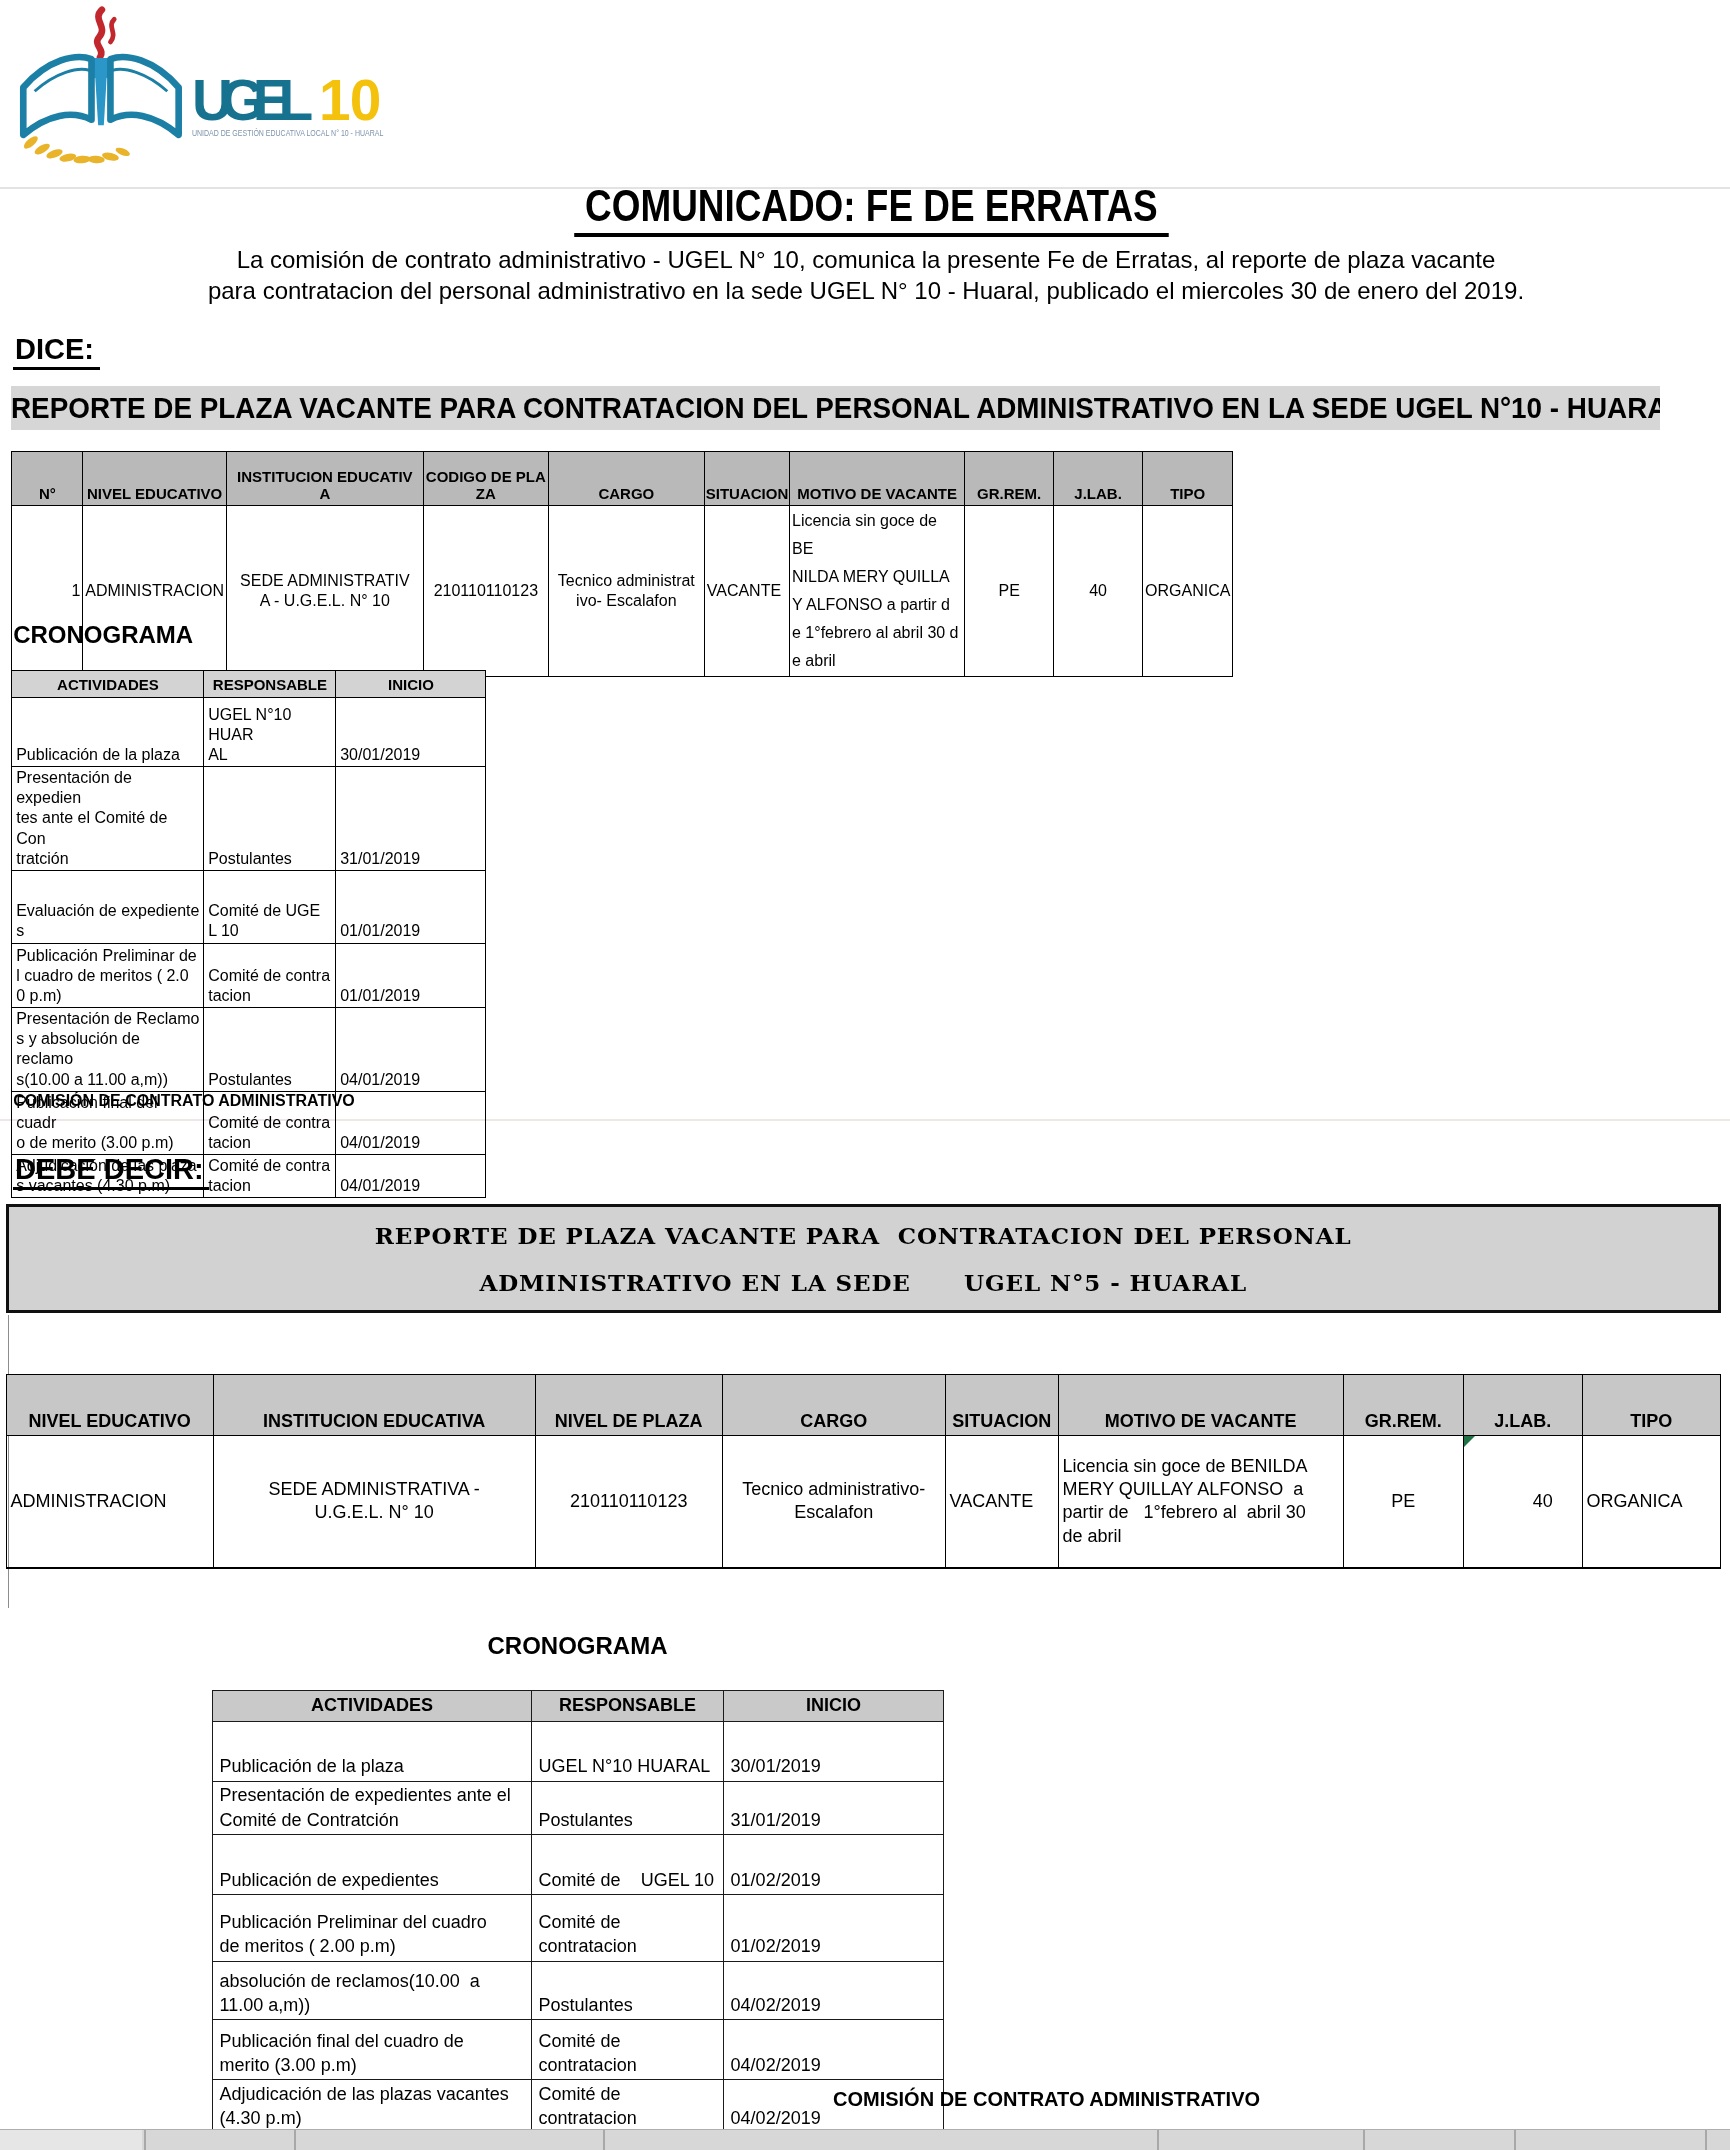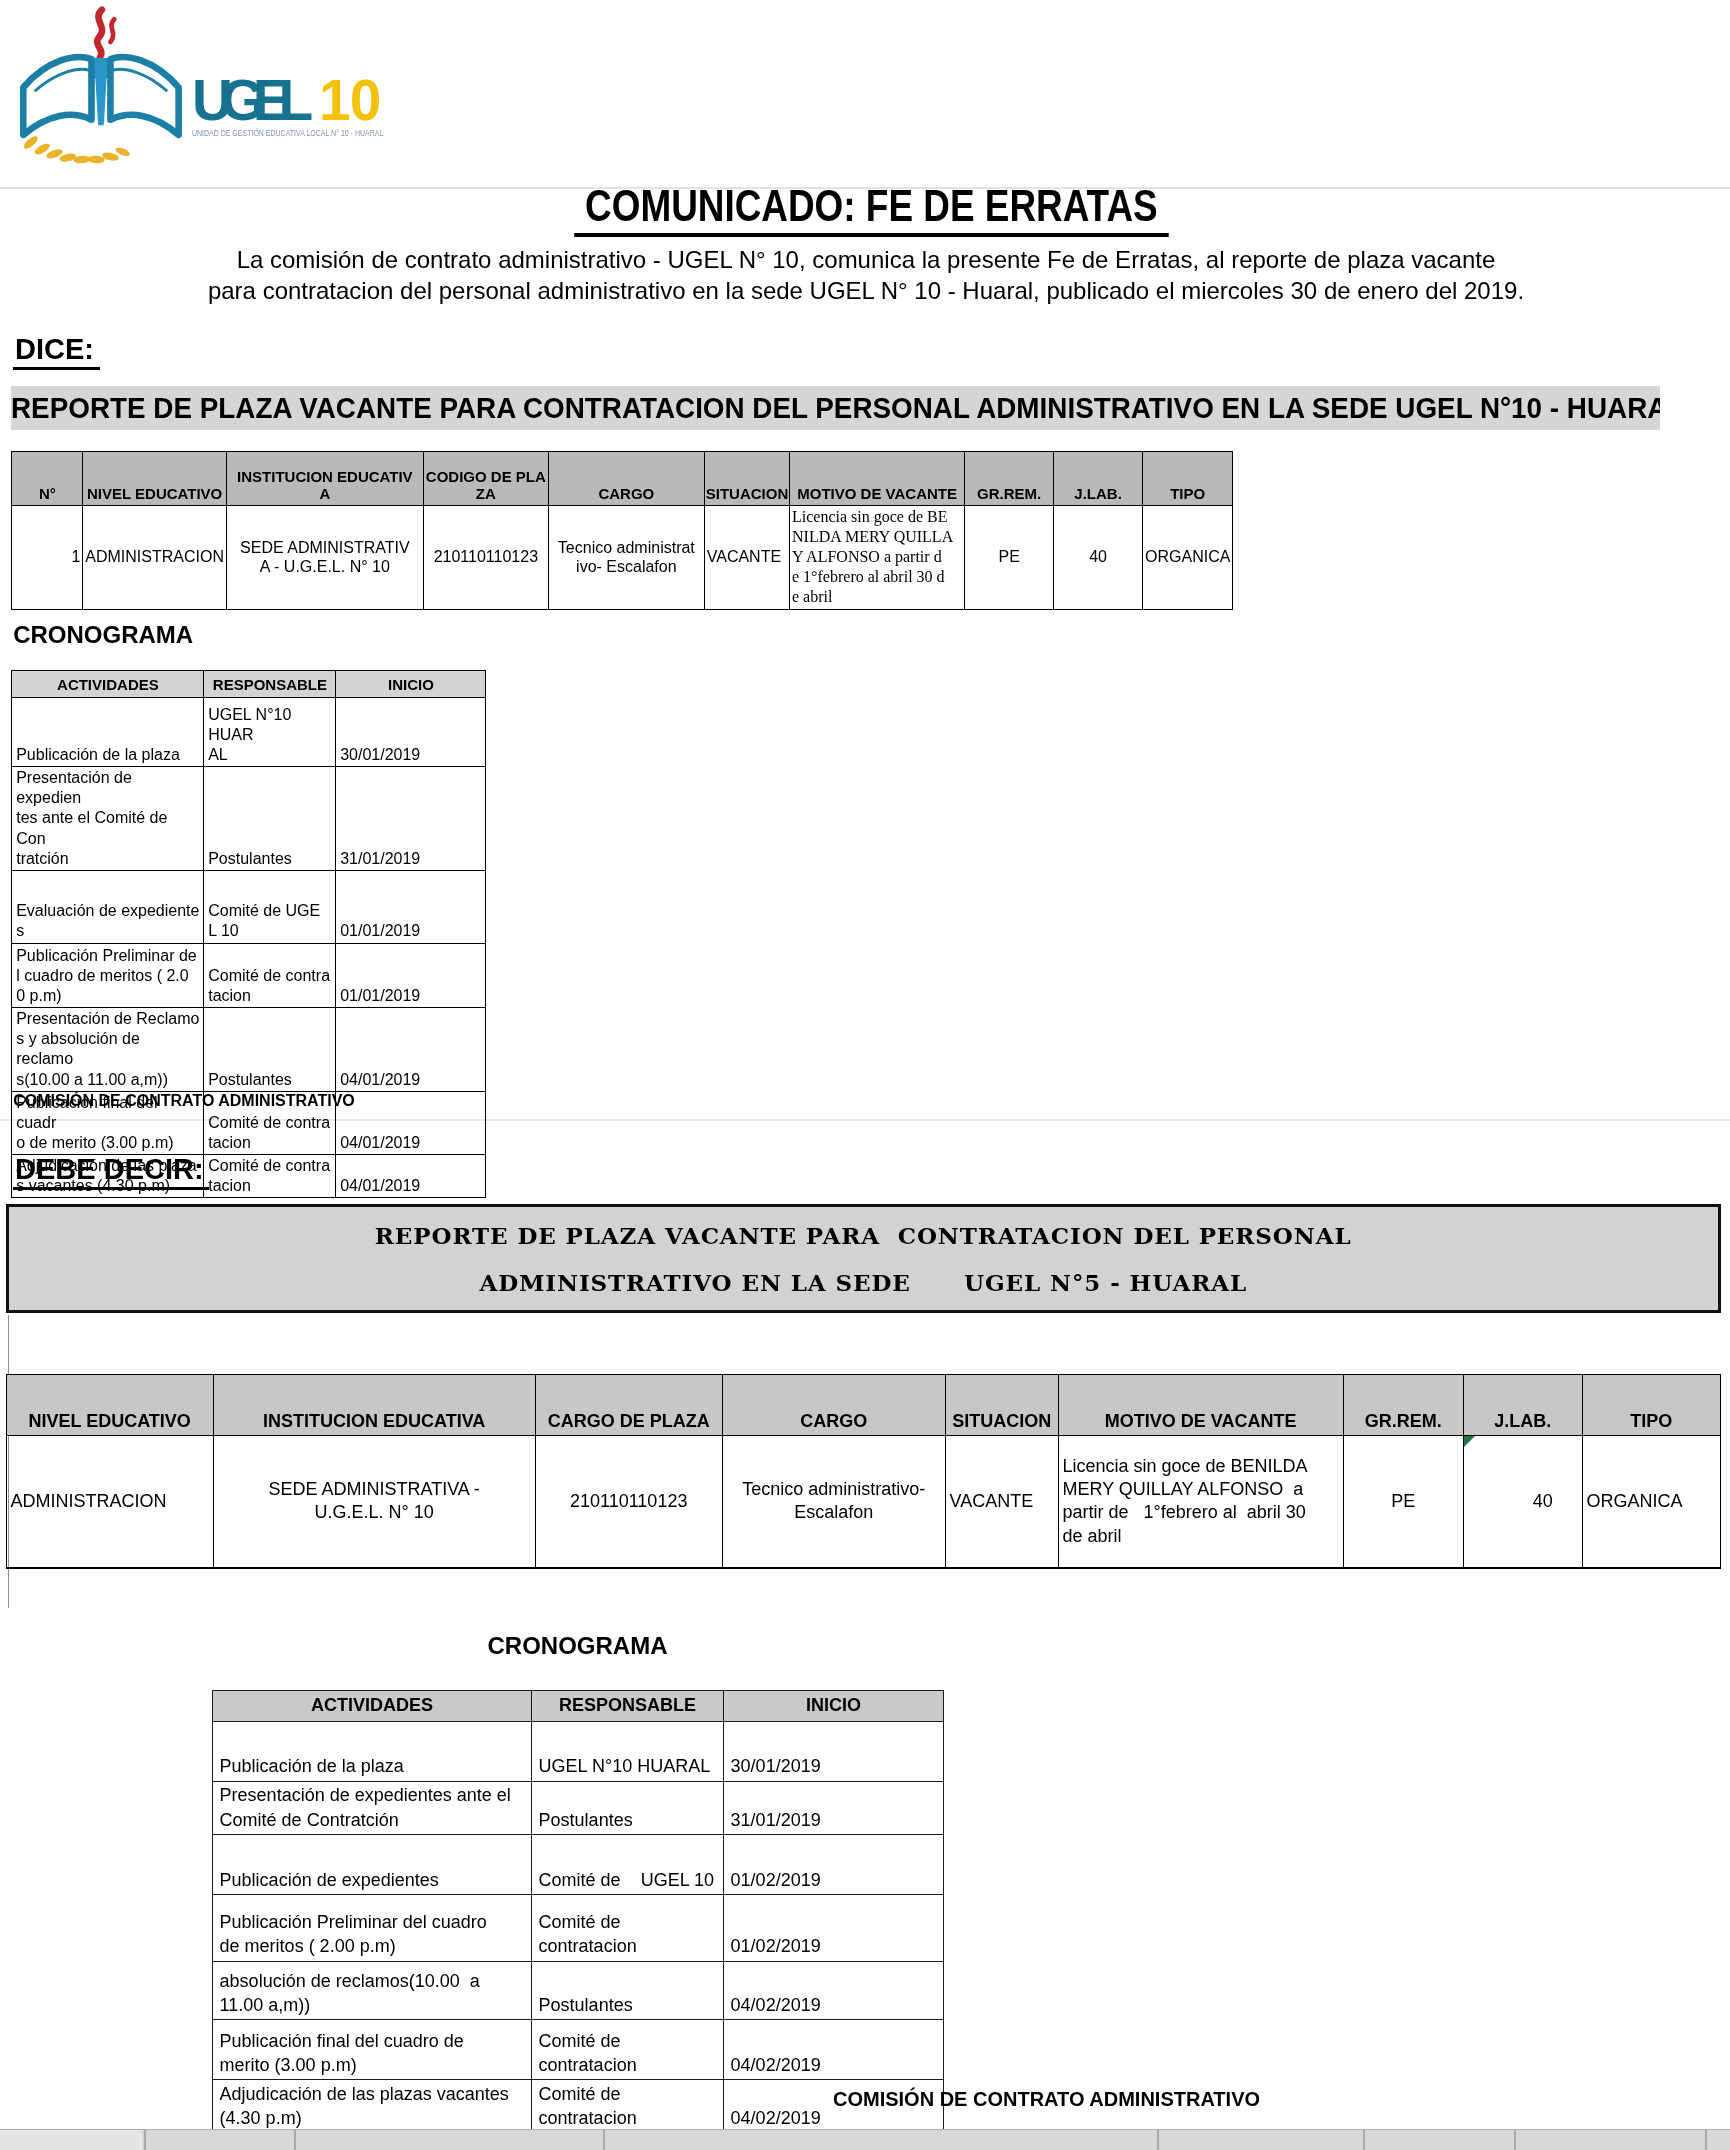--- a/index.html
+++ b/index.html
@@ -173,21 +173,21 @@
     </tr>
     <tr>
       <td class="al-r">1</td>
       <td class="al-l">ADMINISTRACION</td>
       <td class="al-c">SEDE ADMINISTRATIV
 A - U.G.E.L. N° 10</td>
       <td class="al-c">210110110123</td>
       <td class="al-c">Tecnico administrat
 ivo- Escalafon</td>
       <td class="al-l">VACANTE</td>
-      <td class="al-l" style="line-height:20px;font-family:Liberation Serif, serif;">Licencia sin goce de BE
+      <td class="al-l" style="line-height:28px;">Licencia sin goce de BE
 NILDA MERY QUILLA
 Y ALFONSO a partir d
 e 1°febrero al abril 30 d
 e abril</td>
       <td class="al-c">PE</td>
       <td class="al-c">40</td>
       <td class="al-l">ORGANICA</td>
     </tr>
   </tbody>
     </table>
@@ -280,21 +280,21 @@
       <col style="width:113px">
         <col style="width:285px">
         <col style="width:120px">
         <col style="width:119px">
       <col style="width:138px">
     </colgroup>
     <tbody>
         <tr>
       <th>NIVEL EDUCATIVO</th>
       <th>INSTITUCION EDUCATIVA</th>
-      <th>CARGO DE PLAZA</th>
+      <th>NIVEL DE PLAZA</th>
       <th>CARGO</th>
       <th>SITUACION</th>
       <th>MOTIVO DE VACANTE</th>
       <th>GR.REM.</th>
       <th>J.LAB.</th>
       <th>TIPO</th>
     </tr>
     <tr>
       <td class="al-l">ADMINISTRACION</td>
       <td class="al-c">SEDE ADMINISTRATIVA -

